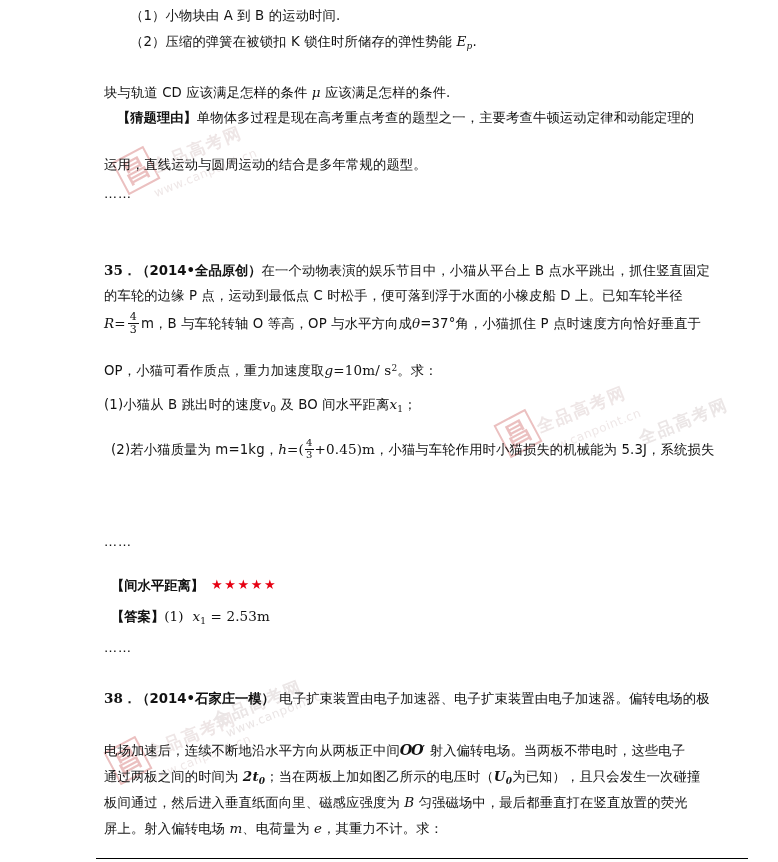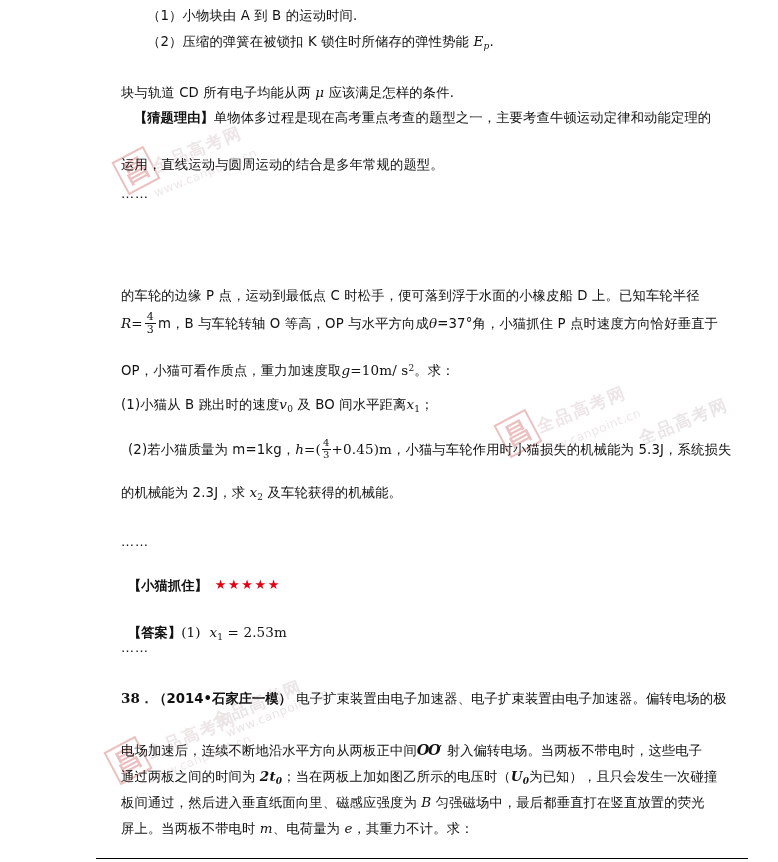--- a/index.html
+++ b/index.html
@@ -20,21 +20,21 @@
   
   #page {
     position: absolute;
     inset: 0;
     width: 778px;
     height: 862px;
   }
 
   #content {
     position: absolute;
-    left: 121px;
+    left: 104px;
     top: 0;
     width: 616px;
     height: 652px;
   }
 
   
   .line {
     position: absolute;
     left: 0;
     white-space: nowrap;
@@ -221,59 +221,59 @@
   <div id="content">
 
     <div class="line indent" style="top:8px;">（1）小物块由 A 到 B 的运动时间.</div>
 
     <div class="line indent" style="top:33px;">
       <span>（2）压缩的弹簧在被锁扣 K 锁住时所储存的弹性势能 </span><span class="mi"><span>E</span><span class="sub">p</span></span><span>.</span>
     </div>
 
 
     <div class="line" style="top:84px;">
-      <span>块与轨道 CD 所有电子均能从两 </span><span class="mi">μ</span><span> 应该满足怎样的条件.</span>
+      <span>块与轨道 CD 应该满足怎样的条件 </span><span class="mi">μ</span><span> 应该满足怎样的条件.</span>
     </div>
 
     <div class="line indent-sm" style="top:110px;">
       <span class="hdr">【猜题理由】</span><span>单物体多过程是现在高考重点考查的题型之一，主要考查牛顿运动定律和动能定理的</span>
     </div>
     <div class="line" style="top:136px;margin-top:21px;">运用，直线运动与圆周运动的结合是多年常规的题型。</div>
     <div class="line dots" style="top:186px;">……</div>
 
+    <div class="line" style="top:262px;">
+      <span class="hdr num">35．</span><span class="hdr">（2014•全品原创）</span><span>在一个动物表演的娱乐节目中，小猫从平台上 B 点水平跳出，抓住竖直固定</span>
+    </div>
 
     <div class="line" style="top:288px;">的车轮的边缘 P 点，运动到最低点 C 时松手，便可落到浮于水面的小橡皮船 D 上。已知车轮半径</div>
 
     <div class="line" style="top:311px;">
       <span class="mi">R=</span><span class="frac"><span class="n">4</span><span class="d">3</span></span><span>m，B 与车轮转轴 O 等高，OP 与水平方向成</span><span class="mi">θ</span><span>=37°角，小猫抓住 P 点时速度方向恰好垂直于</span>
     </div>
 
     <div class="line" style="top:360px;">
       <span>OP，小猫可看作质点，重力加速度取</span><span class="mi">g</span><span class="mr">=10</span><span class="mr"><span>m/ s</span><span class="sup">2</span></span><span>。求：</span>
     </div>
 
     <div class="line" style="top:396px;">
       <span>(1)小猫从 B 跳出时的速度</span><span class="mi"><span>v</span><span class="subr">0</span></span><span> 及 BO 间水平距离</span><span class="mi"><span>x</span><span class="subr">1</span></span><span>；</span>
     </div>
 
     <div class="line indent-xs" style="top:438px;">
       <span>(2)若小猫质量为 m=1kg，</span><span class="mi">h</span><span class="mr">=(</span><span class="frac-sm"><span class="n">4</span><span class="d">3</span></span><span class="mr">+0.45)</span><span class="mr">m</span><span>，小猫与车轮作用时小猫损失的机械能为 5.3J，系统损失</span>
     </div>
 
-    <div class="line" style="top:484px;">
-      <span>的机械能为 2.3J，求 </span><span class="mi"><span>x</span><span class="subr">2</span></span><span> 及车轮获得的机械能。</span>
-    </div>
 
     <div class="line dots" style="top:534px;">……</div>
 
     <div class="line indent-xs" style="top:578px;">
-      <span class="hdr">【小猫抓住】</span><span class="stars">★★★★★</span>
-    </div>
-
-    <div class="line indent-xs" style="top:608px;margin-top:16px;">
+      <span class="hdr">【间水平距离】</span><span class="stars">★★★★★</span>
+    </div>
+
+    <div class="line indent-xs" style="top:608px;">
       <span class="hdr">【答案】</span><span class="mr">(1)</span>&nbsp;&nbsp;<span class="mi"><span>x</span><span class="subr">1</span></span>&nbsp;<span class="mr">=</span>&nbsp;<span class="mr">2.53</span><span class="mr">m</span>
     </div>
 
     <div class="line dots" style="top:640px;">……</div>
 
     <div class="line" style="top:690px;">
       <span class="hdr num">38．</span><span class="hdr">（2014•石家庄一模）</span>&nbsp;<span>电子扩束装置由电子加速器、电子扩束装置由电子加速器。偏转电场的极</span>
     </div>
 
 
@@ -283,19 +283,19 @@
 
     <div class="line" style="top:768px;">
       <span>通过两板之间的时间为 </span><span class="mi b"><span>2t</span><span class="sub">0</span></span><span>；当在两板上加如图乙所示的电压时（</span><span class="mi b"><span>U</span><span class="sub">0</span></span><span>为已知），且只会发生一次碰撞</span>
     </div>
 
     <div class="line" style="top:794px;">
       <span>板间通过，然后进入垂直纸面向里、磁感应强度为 </span><span class="mi">B</span><span> 匀强磁场中，最后都垂直打在竖直放置的荧光</span>
     </div>
 
     <div class="line" style="top:820px;">
-      <span>屏上。当两板不带电时 </span><span class="mi">m</span><span>、电荷量为 </span><span class="mi">e</span><span>，其重力不计。求：</span>
+      <span>屏上。射入偏转电场 </span><span class="mi">m</span><span>、电荷量为 </span><span class="mi">e</span><span>，其重力不计。求：</span>
     </div>
 
   </div>
 
   <div id="bottom-rule"></div>
 </div>
 
 </body></html>

